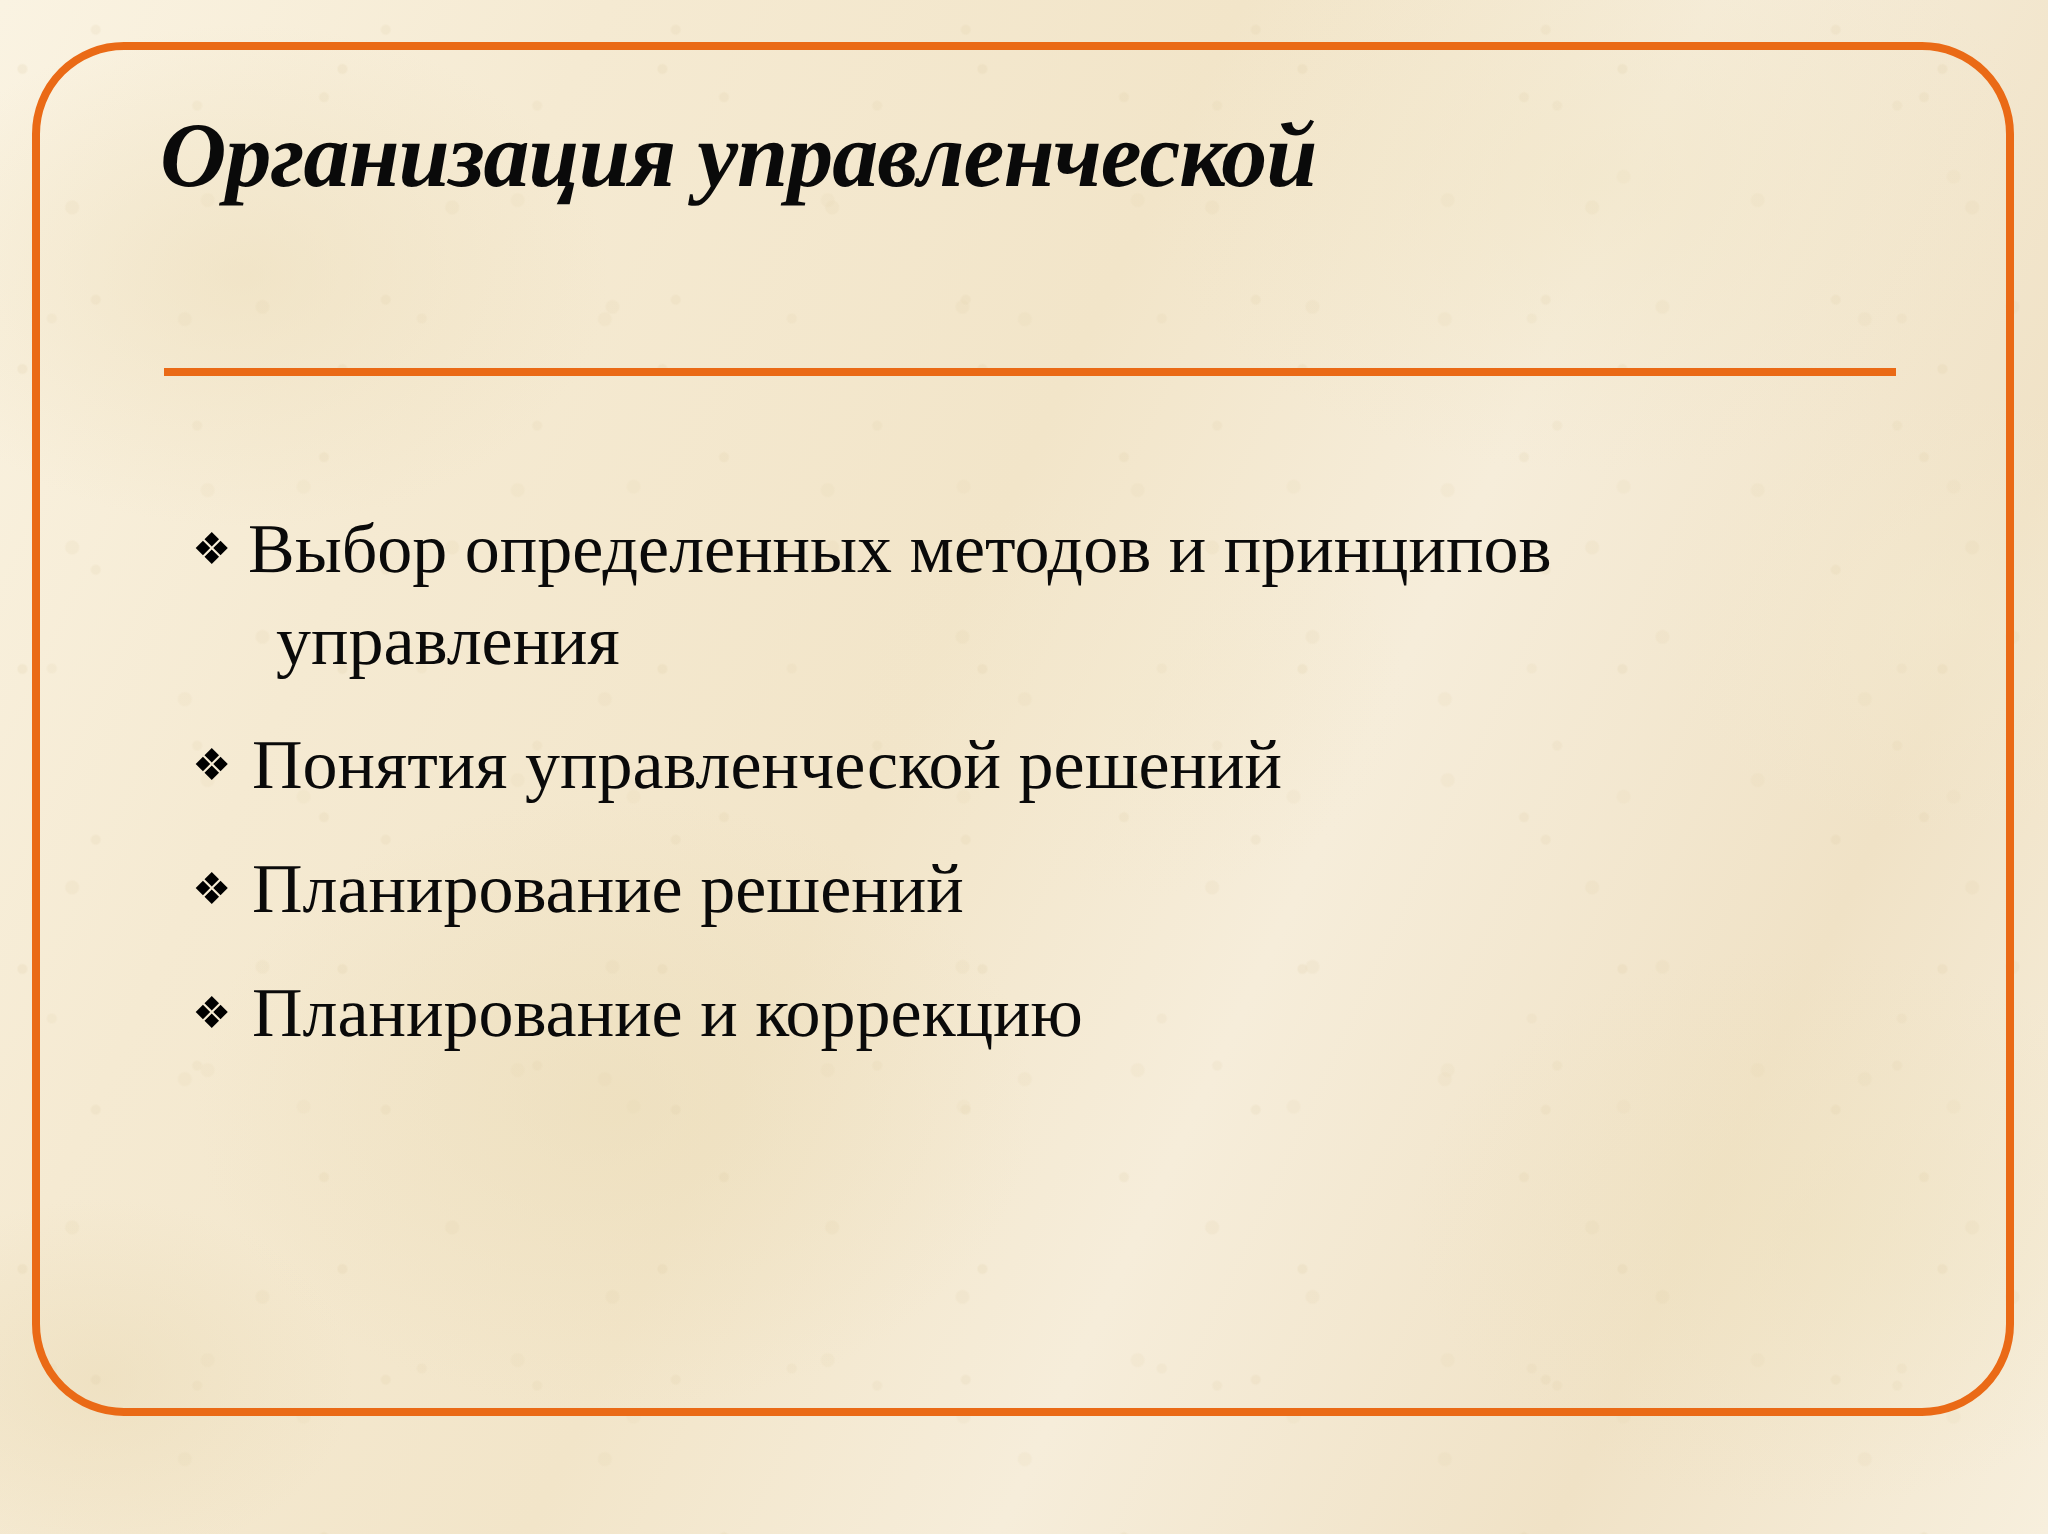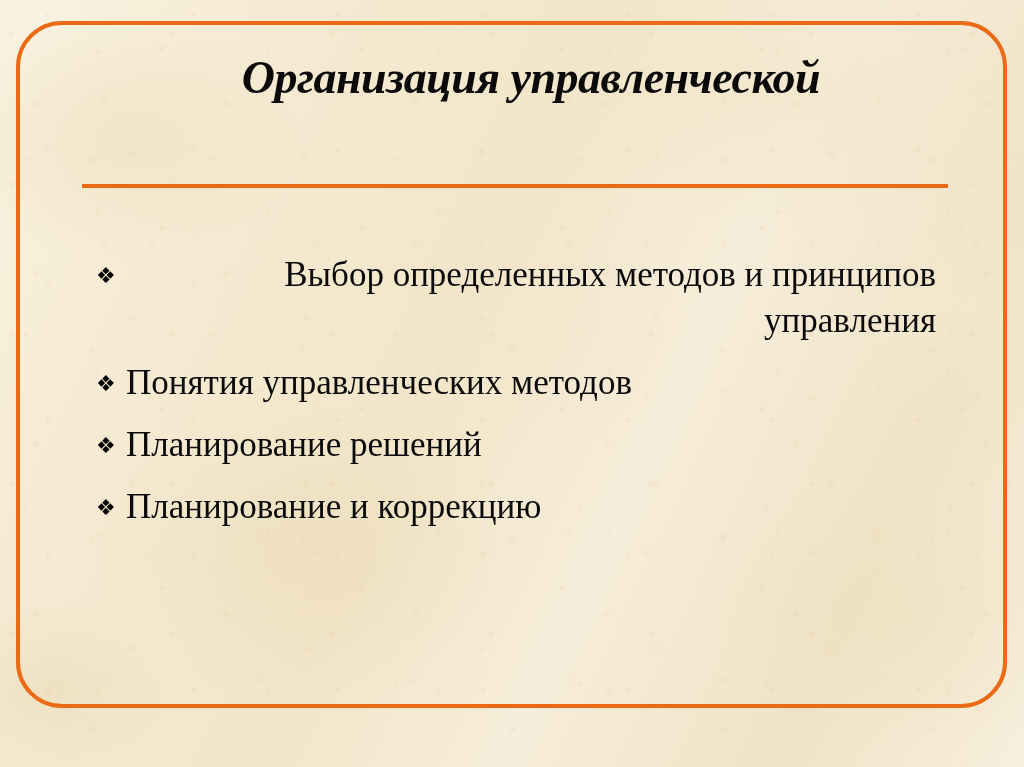--- a/index.html
+++ b/index.html
@@ -58,24 +58,24 @@
     height: 687px;
     box-sizing: border-box;
     border: 4px solid #ea6a16;
     border-radius: 46px;
     pointer-events: none;
   }
 
   
   .title-block {
     position: absolute;
-    left: 96px;
+    left: 80px;
     top: 48px;
     width: 870px;
-    text-align: center;
+    text-align: left;
   }
 
   .title-line {
     display: block;
     font-family: "Liberation Serif", "DejaVu Serif", serif;
     font-style: italic;
     font-weight: bold;
     font-size: 46px;
     line-height: 60px;
     color: #0a0a0a;
@@ -126,21 +126,20 @@
     font-size: 35px;
     line-height: 46px;
     color: #0a0a0a;
     padding-left: 4px;
     text-indent: 0;
   }
 
   .bullet-item.first .bullet-text {
     padding-left: 16px;
     text-indent: -14px;
-    text-align: right;
   }
 </style>
 </head>
 <body>
 
 <div id="slide">
 
   <div class="frame"></div>
 
   <div class="title-block">
@@ -151,21 +150,21 @@
 
   <ul class="bullets">
 
     <li class="bullet-item first">
       <span class="bullet-mark">❖</span>
       <span class="bullet-text"> Выбор определенных методов и принципов управления</span>
     </li>
 
     <li class="bullet-item">
       <span class="bullet-mark">❖</span>
-      <span class="bullet-text">Понятия управленческих методов</span>
+      <span class="bullet-text">Понятия управленческой решений</span>
     </li>
 
     <li class="bullet-item">
       <span class="bullet-mark">❖</span>
       <span class="bullet-text">Планирование решений</span>
     </li>
 
     <li class="bullet-item">
       <span class="bullet-mark">❖</span>
       <span class="bullet-text">Планирование и коррекцию</span>

